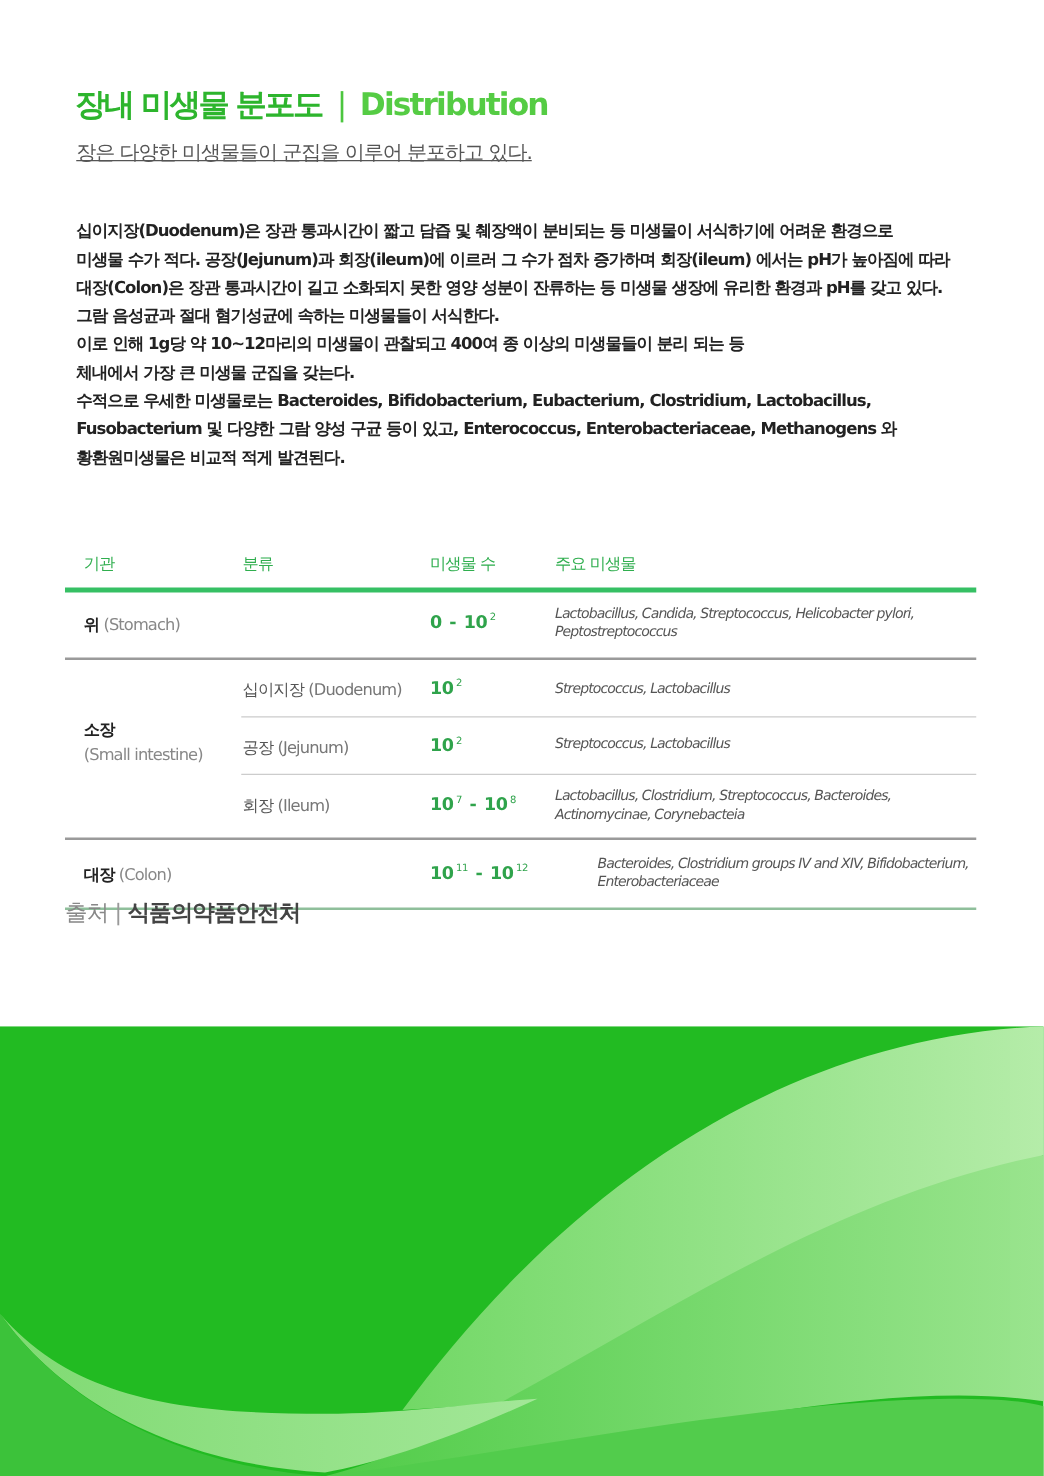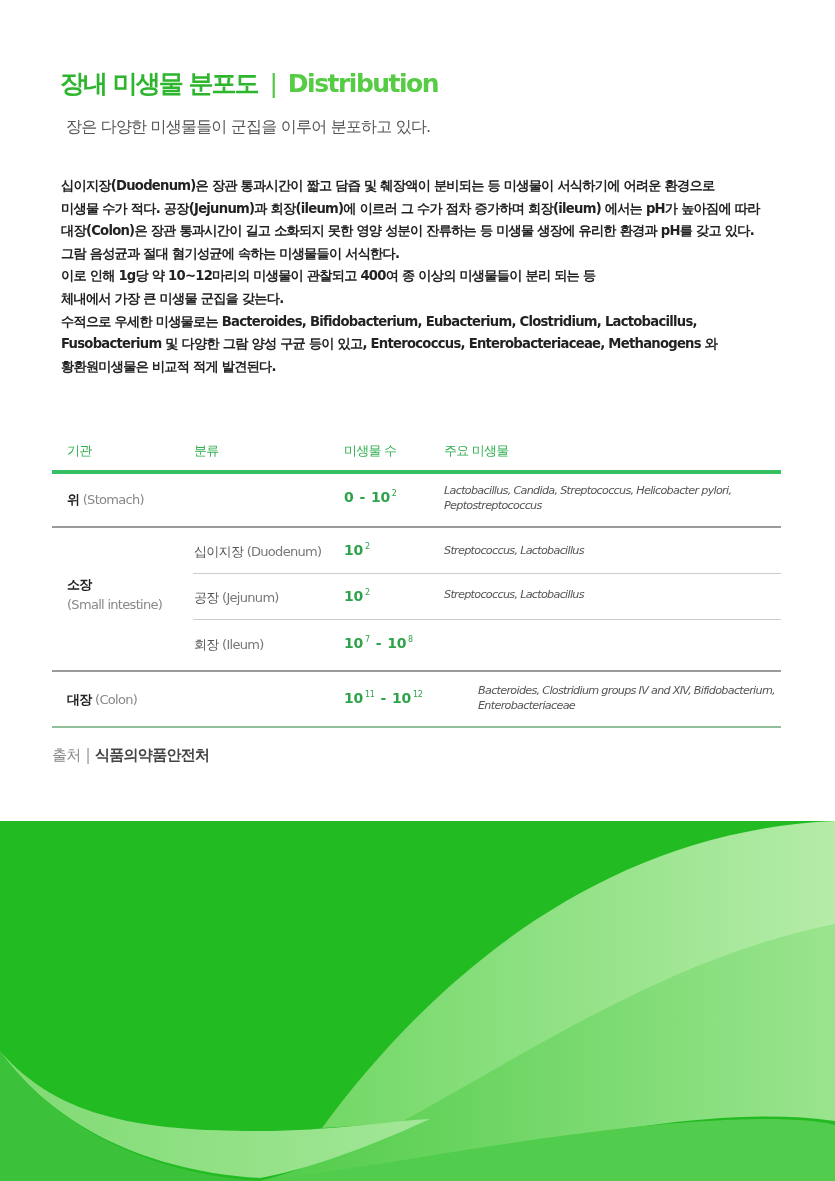--- a/index.html
+++ b/index.html
@@ -26,25 +26,26 @@
       white-space: nowrap;
       line-height: 40px;
     }
     .title .ko { color: #2db52d; }
     .title .sep { color: #4cc63f; font-weight: normal; margin: 0 10px 0 12px; letter-spacing: 0; }
     .title .en { color: #55cc44; letter-spacing: -1.5px; }
     .subtitle {
       position: absolute;
       left: 61px;
       top: 112px;
-      margin: 5px;
+      margin: 0;
       font-size: 16px;
       color: #555555;
       letter-spacing: -0.8px;
       white-space: nowrap;
+      text-decoration: underline;
     }
     .body-text {
       position: absolute;
       left: 61px;
       top: 175px;
       width: 740px;
       font-size: 13.2px;
       line-height: 22.6px;
       color: #222222;
       font-weight: bold;
@@ -127,22 +128,22 @@
       font-size: 11.2px;
       font-style: italic;
       color: #555555;
       letter-spacing: -0.7px;
       line-height: 15px;
       width: 345px;
     }
     .source {
       position: absolute;
       left: 52px;
-      top: 746px;
-      font-size: 15px;
+      top: 718px;
+      font-size: 18px;
       letter-spacing: -0.7px;
       white-space: nowrap;
       color: #888888;
     }
     .source .bar { margin: 0 5px; color: #999999; }
     .source .val { color: #444444; font-weight: bold; }
 
     
     .wave {
       position: absolute;
@@ -223,20 +224,21 @@
   <div class="line-light" style="left:141px;top:184px;width:588px;"></div>
 
   <div class="row" style="top:185px;height:51px;">
     <span class="sub" style="left:142px;top:16px;">
       <span>회장</span>
       <span class="en">(Ileum)</span>
     </span>
     <span class="count" style="left:292px;top:15px;">
       <span>10</span><sup>7</sup><span class="dash">-</span><span>10</span><sup>8</sup>
     </span>
+    <span class="microbes" style="left:392px;top:9px;">Lactobacillus, Clostridium, Streptococcus, Bacteroides, Actinomycinae, Corynebacteia</span>
   </div>
   <div class="line-dark" style="left:0;top:235px;width:729px;"></div>
 
   <div class="row" style="top:237px;height:55px;">
     <span class="organ" style="left:15px;top:19px;">
       <span class="ko">대장</span>
       <span class="en">(Colon)</span>
     </span>
     <span class="count" style="left:292px;top:18px;">
       <span>10</span><sup>11</sup><span class="dash">-</span><span>10</span><sup>12</sup>

